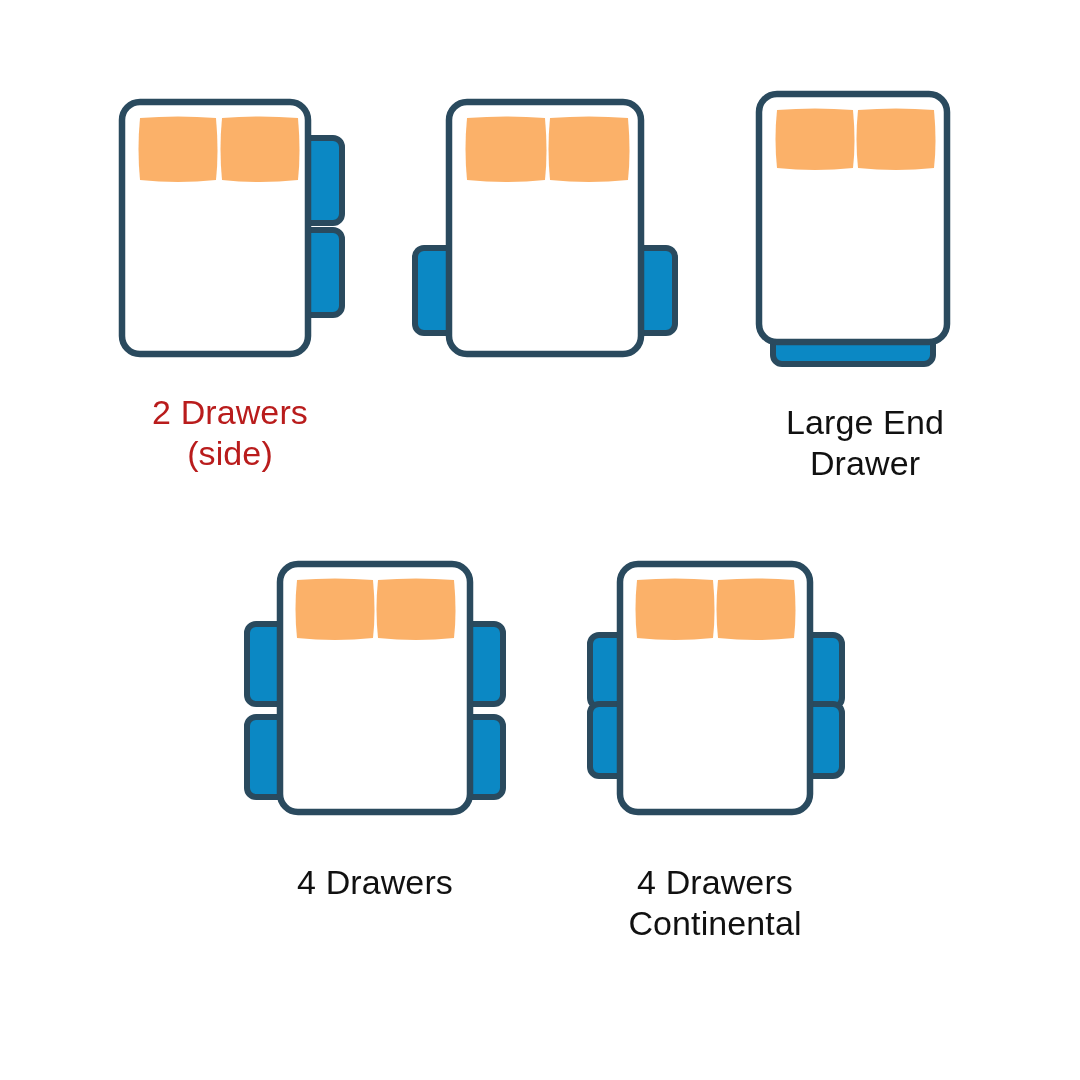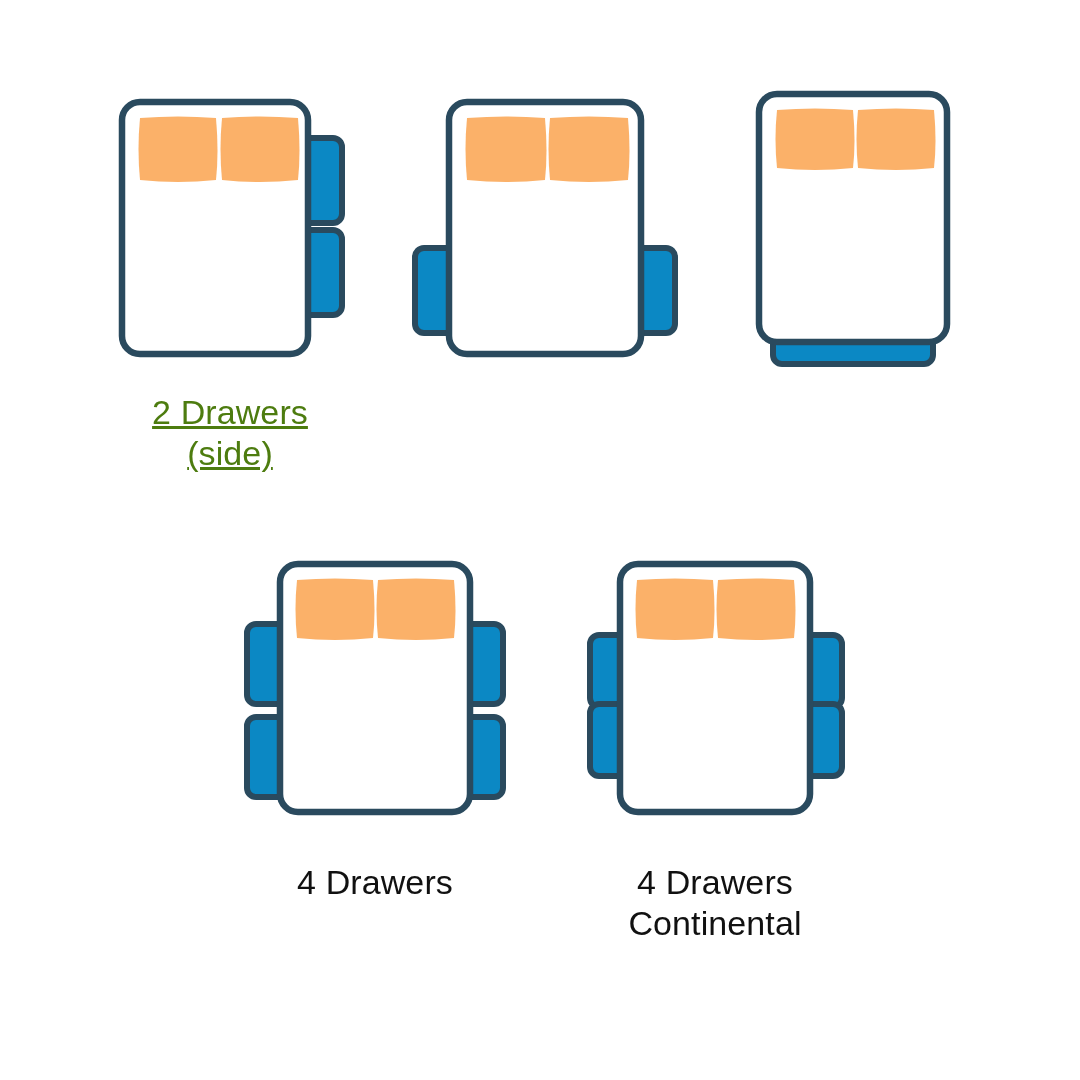--- a/index.html
+++ b/index.html
@@ -38,21 +38,21 @@
       </g>
 
       <rect x="22" y="14" width="186" height="252" rx="18" fill="#FFFFFF" stroke="#2A4A5E" stroke-width="6.5"></rect>
 
       <g>
         <path d="M40 30 q38 -3 76 0 q3 34 0 62 q-38 4 -76 0 q-3 -31 0 -62 z" fill="#FBB169"></path>
         <path d="M122 30 q38 -3 76 0 q3 34 0 62 q-38 4 -76 0 q-3 -31 0 -62 z" fill="#FBB169"></path>
       </g>
     </svg>
   </div>
-  <div class="bed-caption" style="left: 60px; top: 392px; width: 340px; color: #4d7c0f; text-decoration: underline;">2 Drawers
+  <div class="bed-caption" style="left: 60px; top: 392px; width: 340px; color: #b91c1c;">2 Drawers
 (side)</div>
 
   <div class="bed-figure" style="left:405px;top:88px;width:280px;height:280px;">
     <svg width="280" height="280" viewBox="0 0 280 280" aria-hidden="true">
       <g fill="#0B88C4" stroke="#2A4A5E">
         <rect x="10" y="160" width="46" height="85" rx="9" fill="#0B88C4" stroke="#2A4A5E" stroke-width="6"></rect>
         <rect x="224" y="160" width="46" height="85" rx="9" fill="#0B88C4" stroke="#2A4A5E" stroke-width="6"></rect>
       </g>
       <rect x="44" y="14" width="192" height="252" rx="18" fill="#FFFFFF" stroke="#2A4A5E" stroke-width="6.5"></rect>
       <g>
@@ -67,20 +67,22 @@
       <g fill="#0B88C4" stroke="#2A4A5E">
         <rect x="28" y="238" width="160" height="46" rx="9" fill="#0B88C4" stroke="#2A4A5E" stroke-width="6"></rect>
       </g>
       <rect x="14" y="14" width="188" height="248" rx="18" fill="#FFFFFF" stroke="#2A4A5E" stroke-width="6.5"></rect>
       <g>
         <path d="M32 30 q38 -3 76 0 q3 32 0 58 q-38 4 -76 0 q-3 -29 0 -58 z" fill="#FBB169"></path>
         <path d="M113 30 q38 -3 76 0 q3 32 0 58 q-38 4 -76 0 q-3 -29 0 -58 z" fill="#FBB169"></path>
       </g>
     </svg>
   </div>
+  <div class="bed-caption" style="left: 720px; top: 402px; width: 290px; color: rgb(17, 17, 17);">Large End
+Drawer</div>
 
   <div class="bed-figure" style="left:235px;top:552px;width:280px;height:275px;">
     <svg width="280" height="275" viewBox="0 0 280 275" aria-hidden="true">
       <g fill="#0B88C4" stroke="#2A4A5E">
         <rect x="12" y="72" width="46" height="80" rx="9" fill="#0B88C4" stroke="#2A4A5E" stroke-width="6"></rect>
         <rect x="12" y="165" width="46" height="80" rx="9" fill="#0B88C4" stroke="#2A4A5E" stroke-width="6"></rect>
         <rect x="222" y="72" width="46" height="80" rx="9" fill="#0B88C4" stroke="#2A4A5E" stroke-width="6"></rect>
         <rect x="222" y="165" width="46" height="80" rx="9" fill="#0B88C4" stroke="#2A4A5E" stroke-width="6"></rect>
       </g>
       <rect x="45" y="12" width="190" height="248" rx="18" fill="#FFFFFF" stroke="#2A4A5E" stroke-width="6.5"></rect>

